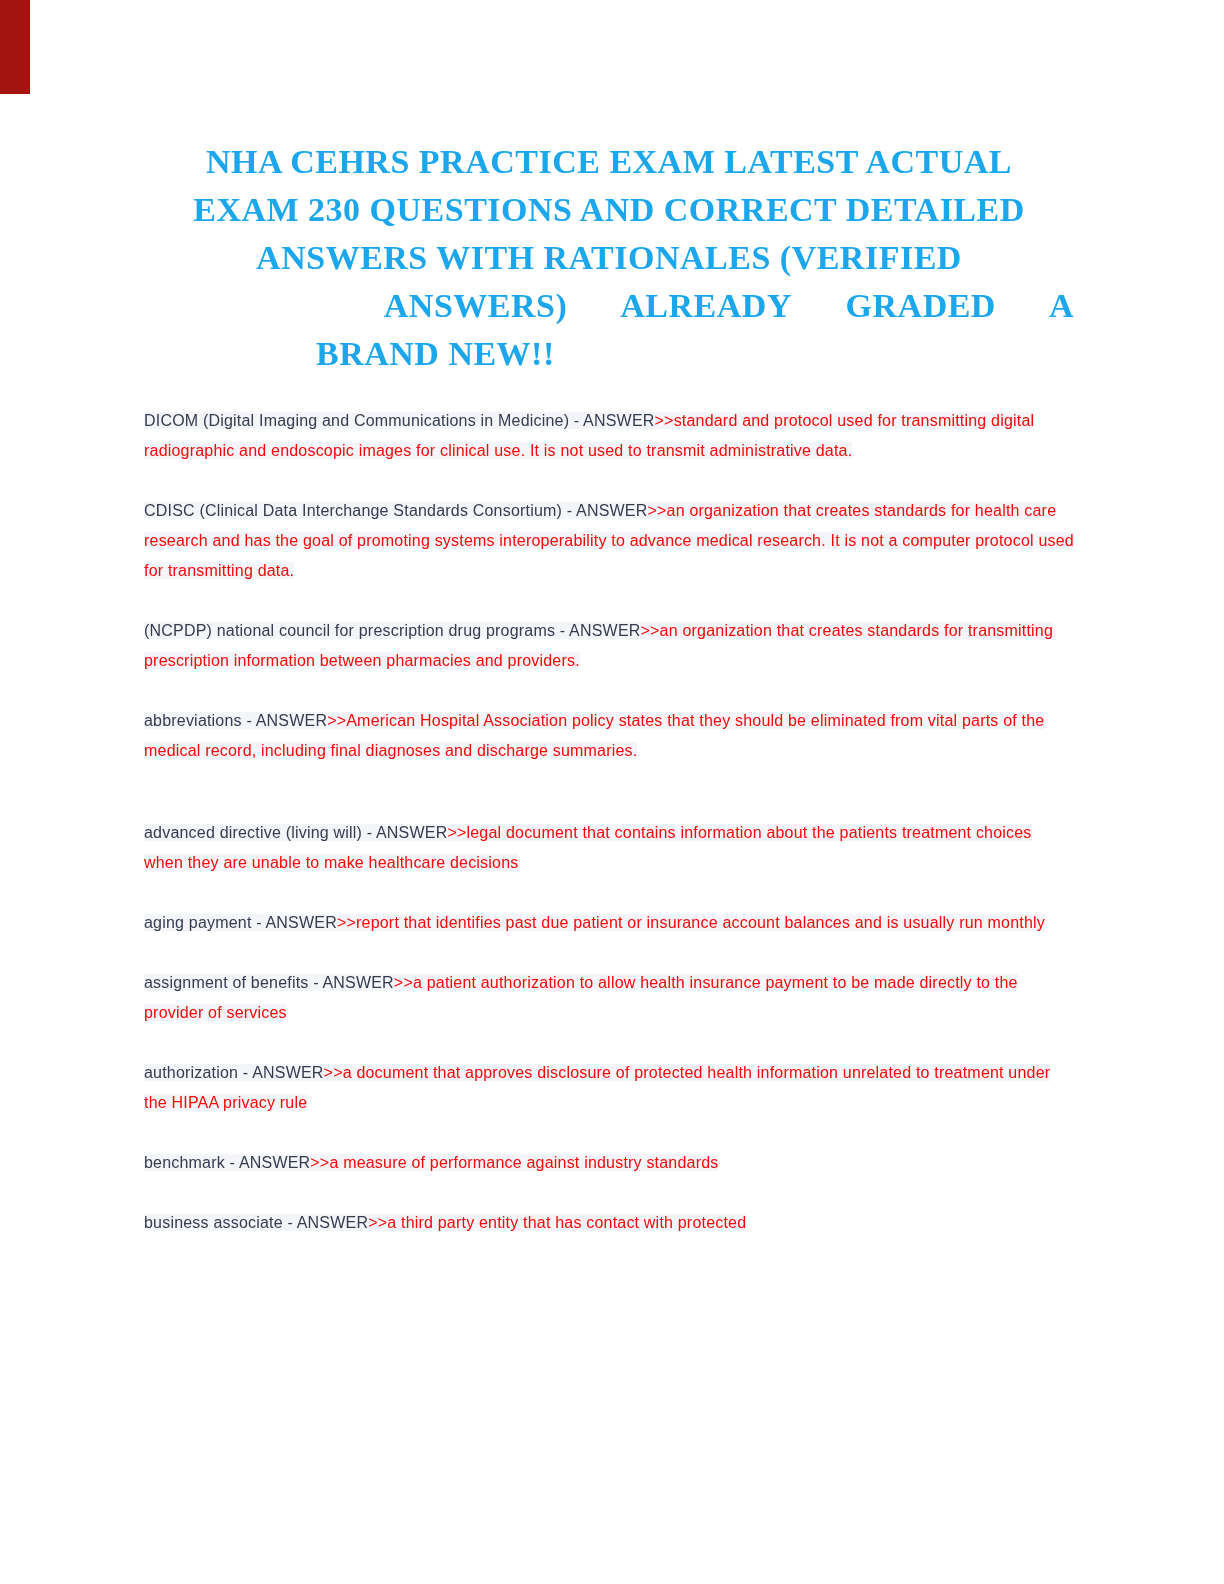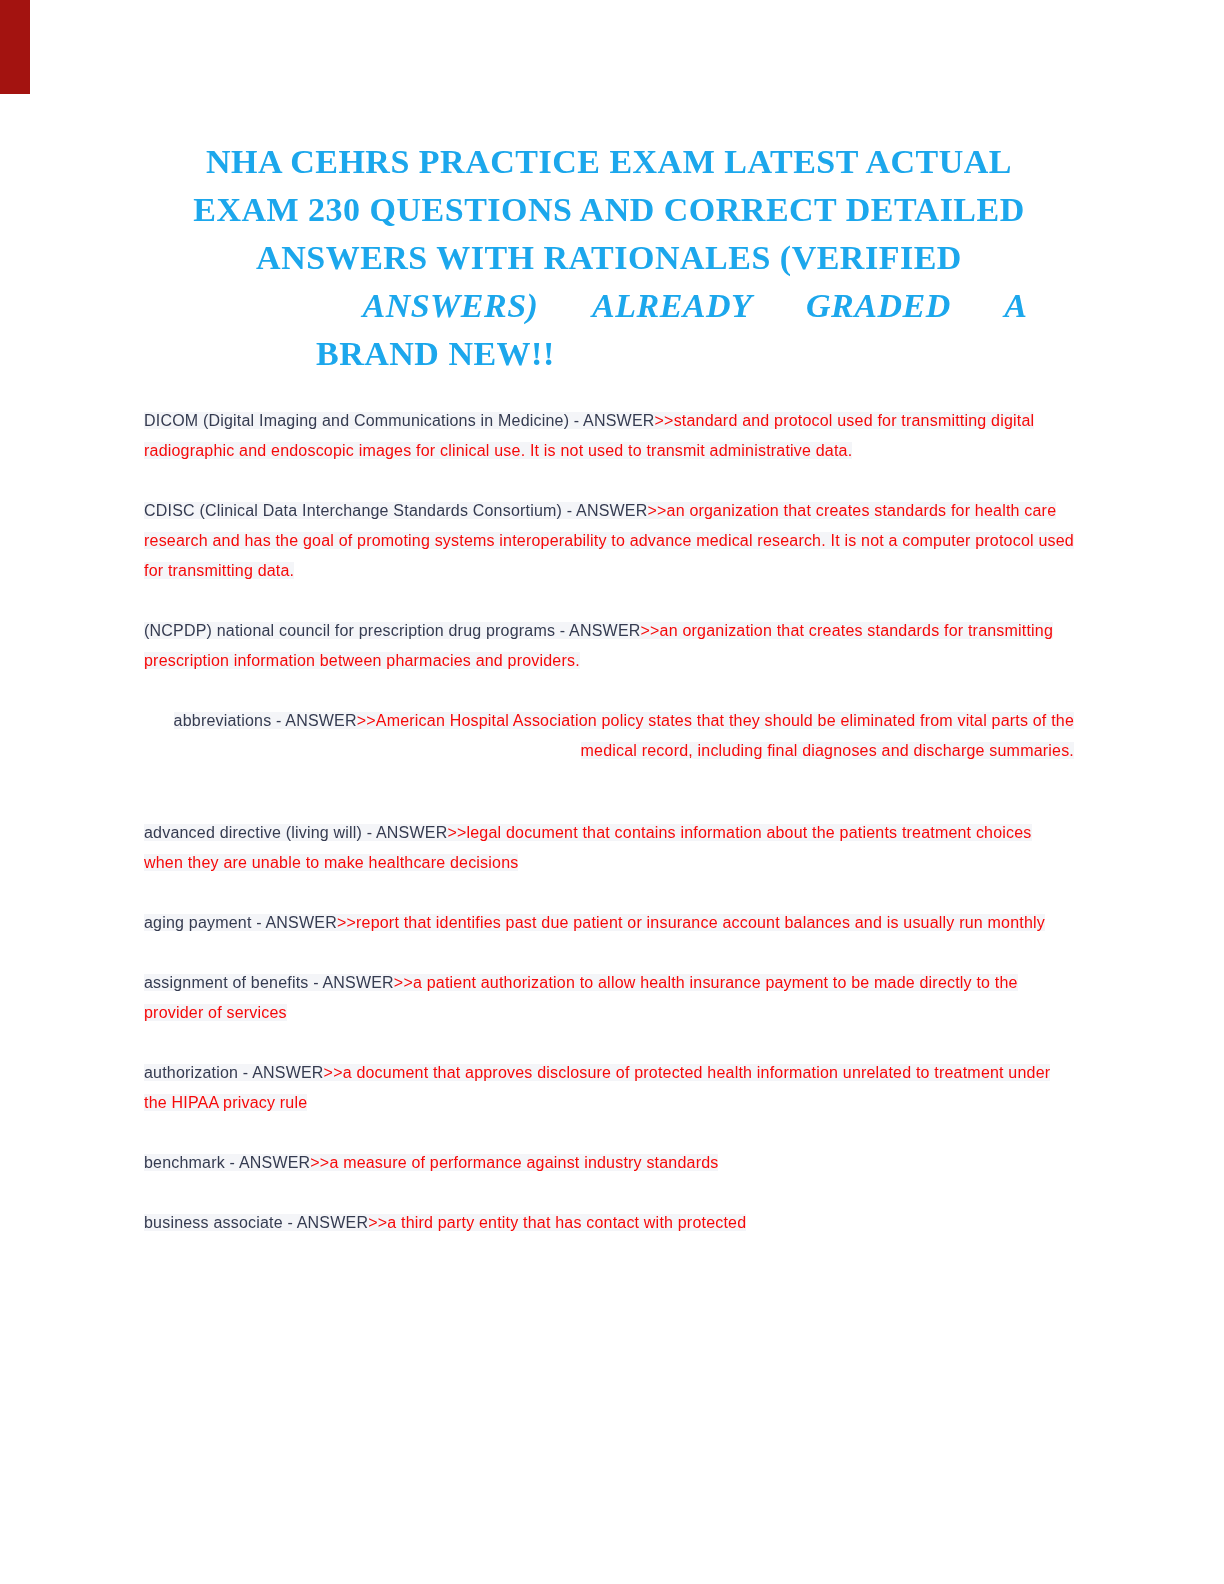--- a/index.html
+++ b/index.html
@@ -28,42 +28,40 @@
     width: 930px;
     font-family: "Liberation Serif", "DejaVu Serif", serif;
     font-weight: bold;
     font-size: 34px;
     line-height: 48px;
     letter-spacing: 0.5px;
     color: var(--title_color, #1CA7EC);
   }
   .title-line { text-align: center; white-space: nowrap; }
   .title-line.spread {
-    text-align: center;
+    text-align: right;
     padding-left: 172px;
     word-spacing: 1.35em;
-    font-style: italic;
   }
   .title-line.last {
     text-align: left;
     padding-left: 172px;
   }
   .qa-list {
     margin: 28px 0 0 144px;
     width: 930px;
     font-size: 16px;
     line-height: 30px;
     letter-spacing: 0.2px;
   }
   p.qa {
     margin: 0 0 30px 0;
   }
   p.qa.gap-after {
     margin-bottom: 52px;
-    text-align: right;
   }
   .term {
     color: var(--term_color, #353B50);
     background: var(--highlight, #F4F5F8);
   }
   .answer {
     color: var(--answer_color, #F60909);
     background: var(--highlight, #F4F5F8);
   }
 </style>

